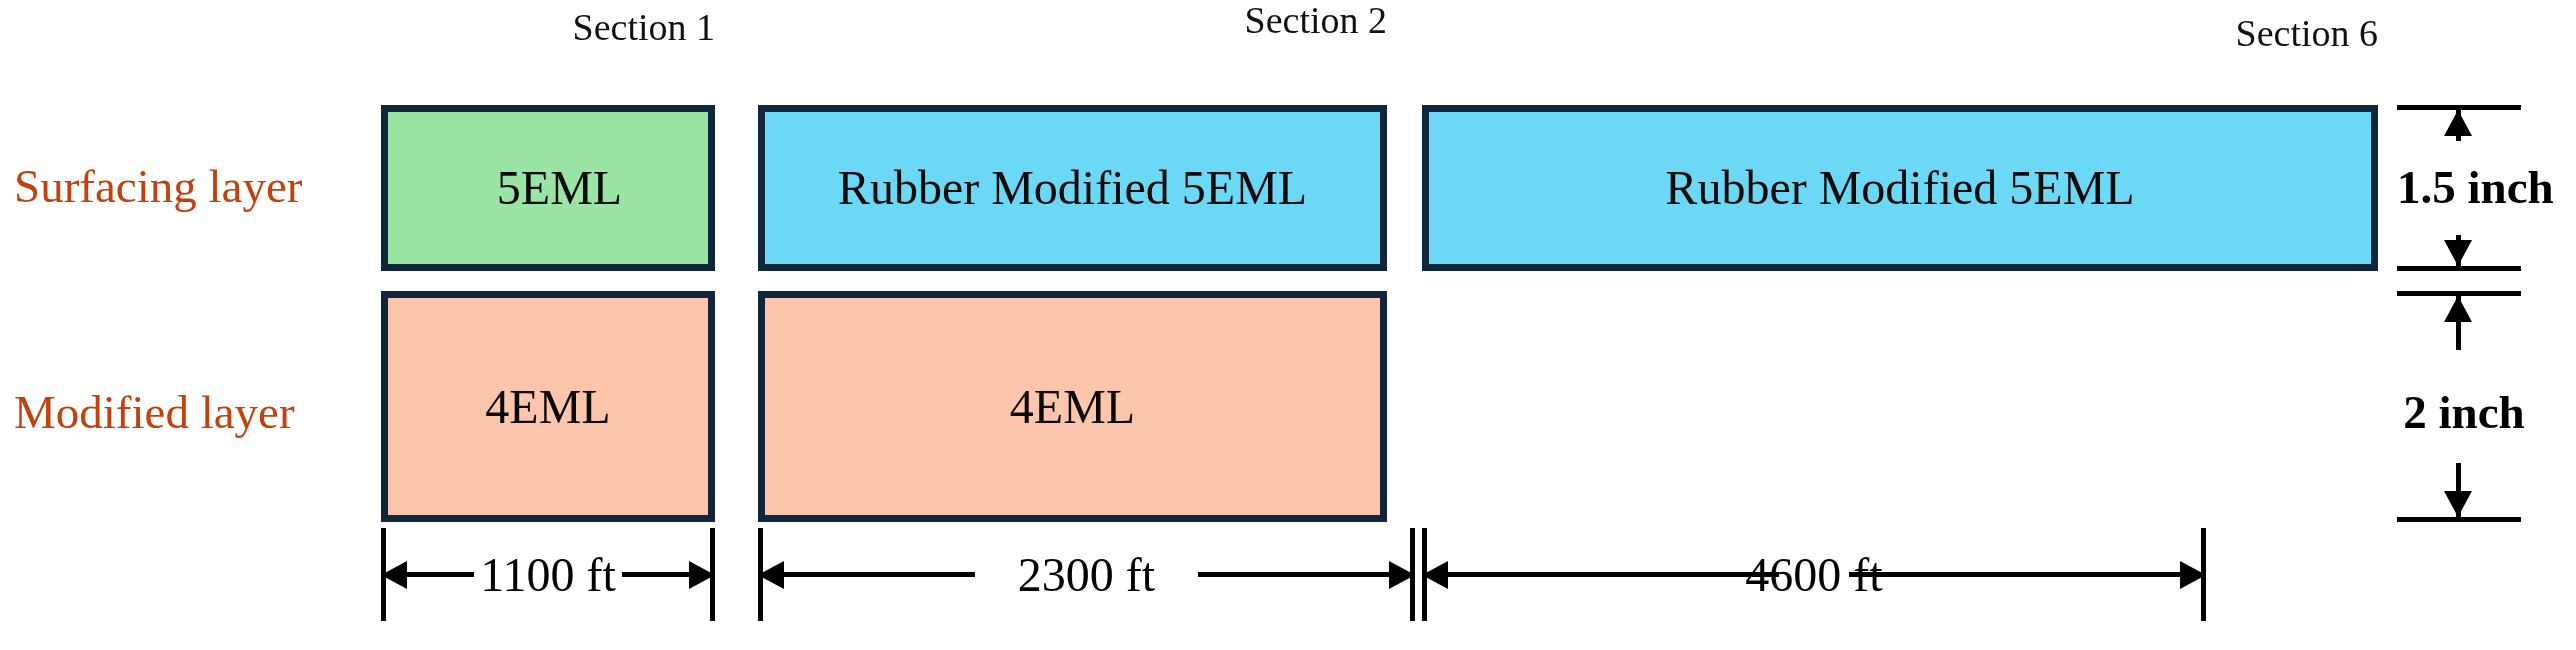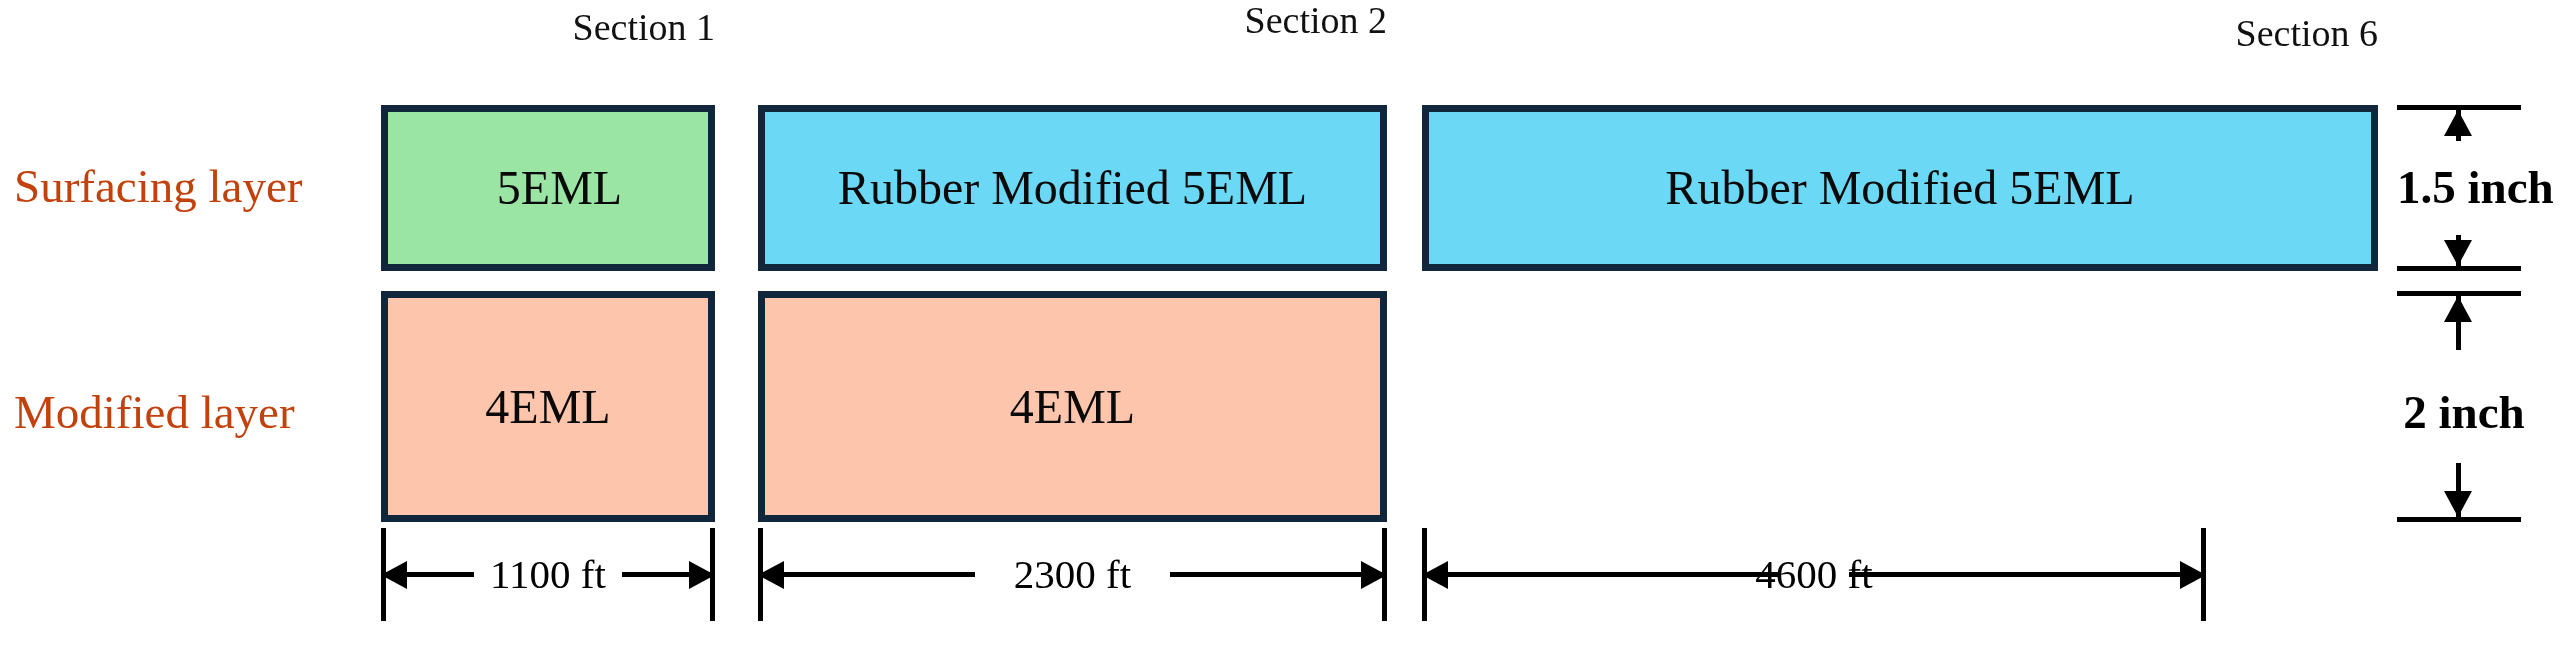--- a/index.html
+++ b/index.html
@@ -25,21 +25,21 @@
   .hdim{position:absolute;height:93px;}
   .hdim .tick{position:absolute;top:0;width:4.7px;height:93px;background:#000;}
   .hdim .tick.left{left:0;}
   .hdim .tick.right{right:0;}
   .hdim .bar{position:absolute;top:44px;height:5.4px;background:#000;}
   .hdim .head{position:absolute;top:33px;width:0;height:0;
               border-top:14.8px solid transparent;border-bottom:14.8px solid transparent;}
   .hdim .head.l{border-right:26.4px solid #000;left:0;}
   .hdim .head.r{border-left:26.4px solid #000;right:0;}
   .hdim .txt{position:absolute;top:14px;left:0;right:0;text-align:center;
-             font-size:41px;line-height:65px;white-space:nowrap;}
+             font-size:48px;line-height:65px;white-space:nowrap;}
 
   
   .vdim{position:absolute;}
   .vdim .ext{position:absolute;left:0;height:5.4px;background:#000;}
   .vdim .ext.top{top:0;}
   .vdim .ext.bot{bottom:0;}
   .vdim .shaft{position:absolute;width:5.4px;background:#000;}
   .vdim .ahead{position:absolute;width:0;height:0;
                border-left:14.8px solid transparent;border-right:14.8px solid transparent;}
   .vdim .ahead.up{border-bottom:26.4px solid #000;}
@@ -82,21 +82,21 @@
   <div class="hdim" style="left:381px;top:528px;width:334px;">
     <div class="tick left"></div>
     <div class="tick right"></div>
     <div class="bar" style="left:23px;width:70px;"></div>
     <div class="bar" style="right:23px;width:70px;"></div>
     <div class="head l"></div>
     <div class="head r"></div>
     <div class="txt">1100 ft</div>
   </div>
 
-  <div class="hdim" style="left:758px;top:528px;width:629px;">
+  <div class="hdim" style="left:758px;top:528px;width:629px;padding-left:28px;">
     <div class="tick left"></div>
     <div class="tick right"></div>
     <div class="bar" style="left:23px;width:194px;"></div>
     <div class="bar" style="right:23px;width:194px;"></div>
     <div class="head l"></div>
     <div class="head r"></div>
     <div class="txt">2300 ft</div>
   </div>
 
   <div class="hdim" style="left:1422px;top:528px;width:784px;">

